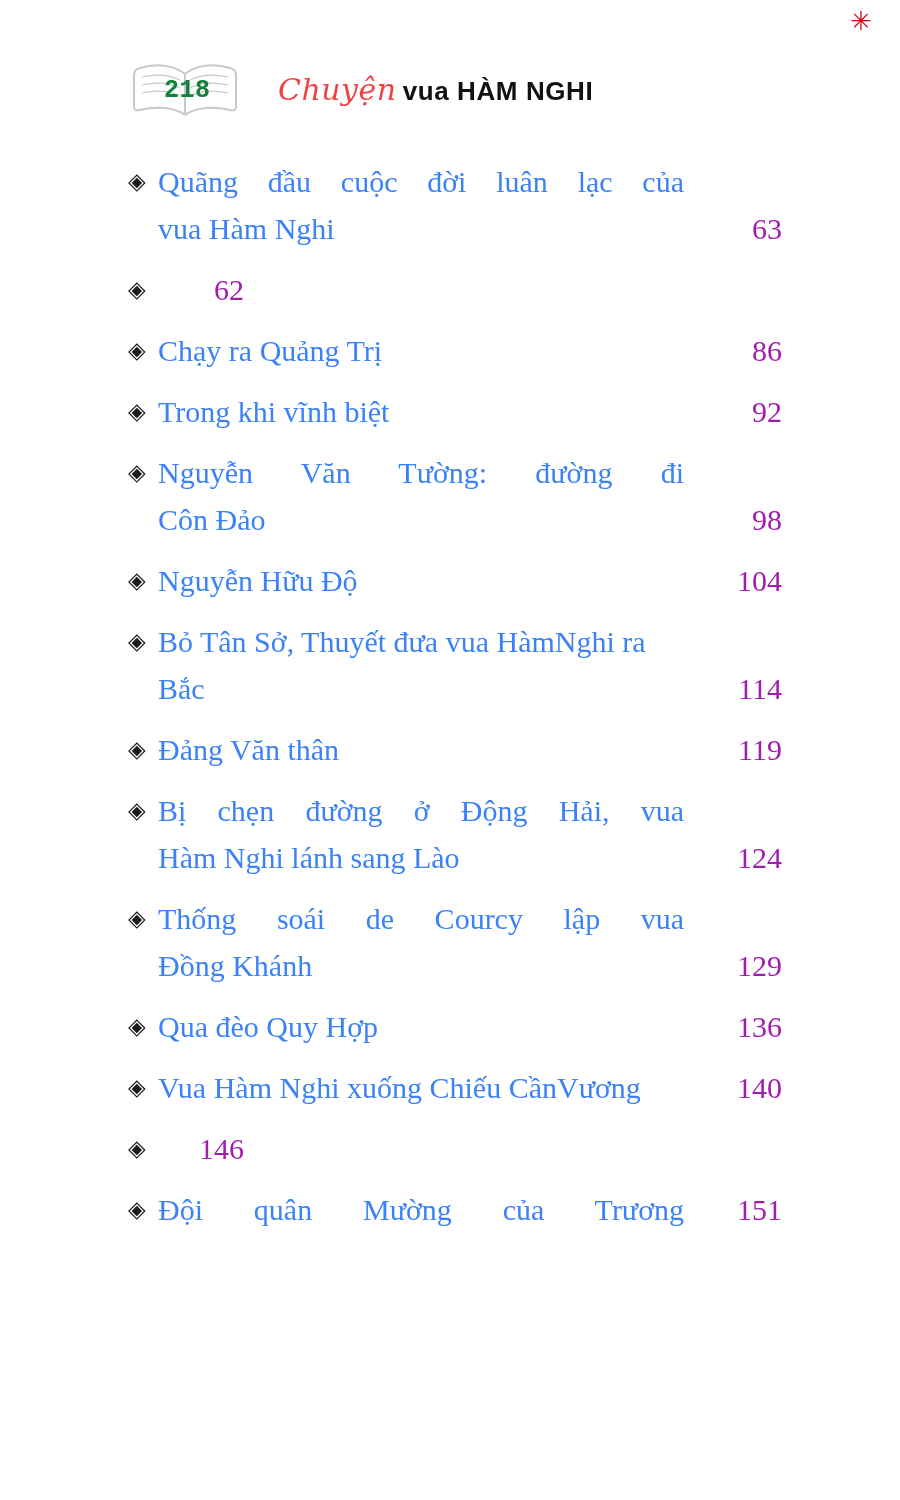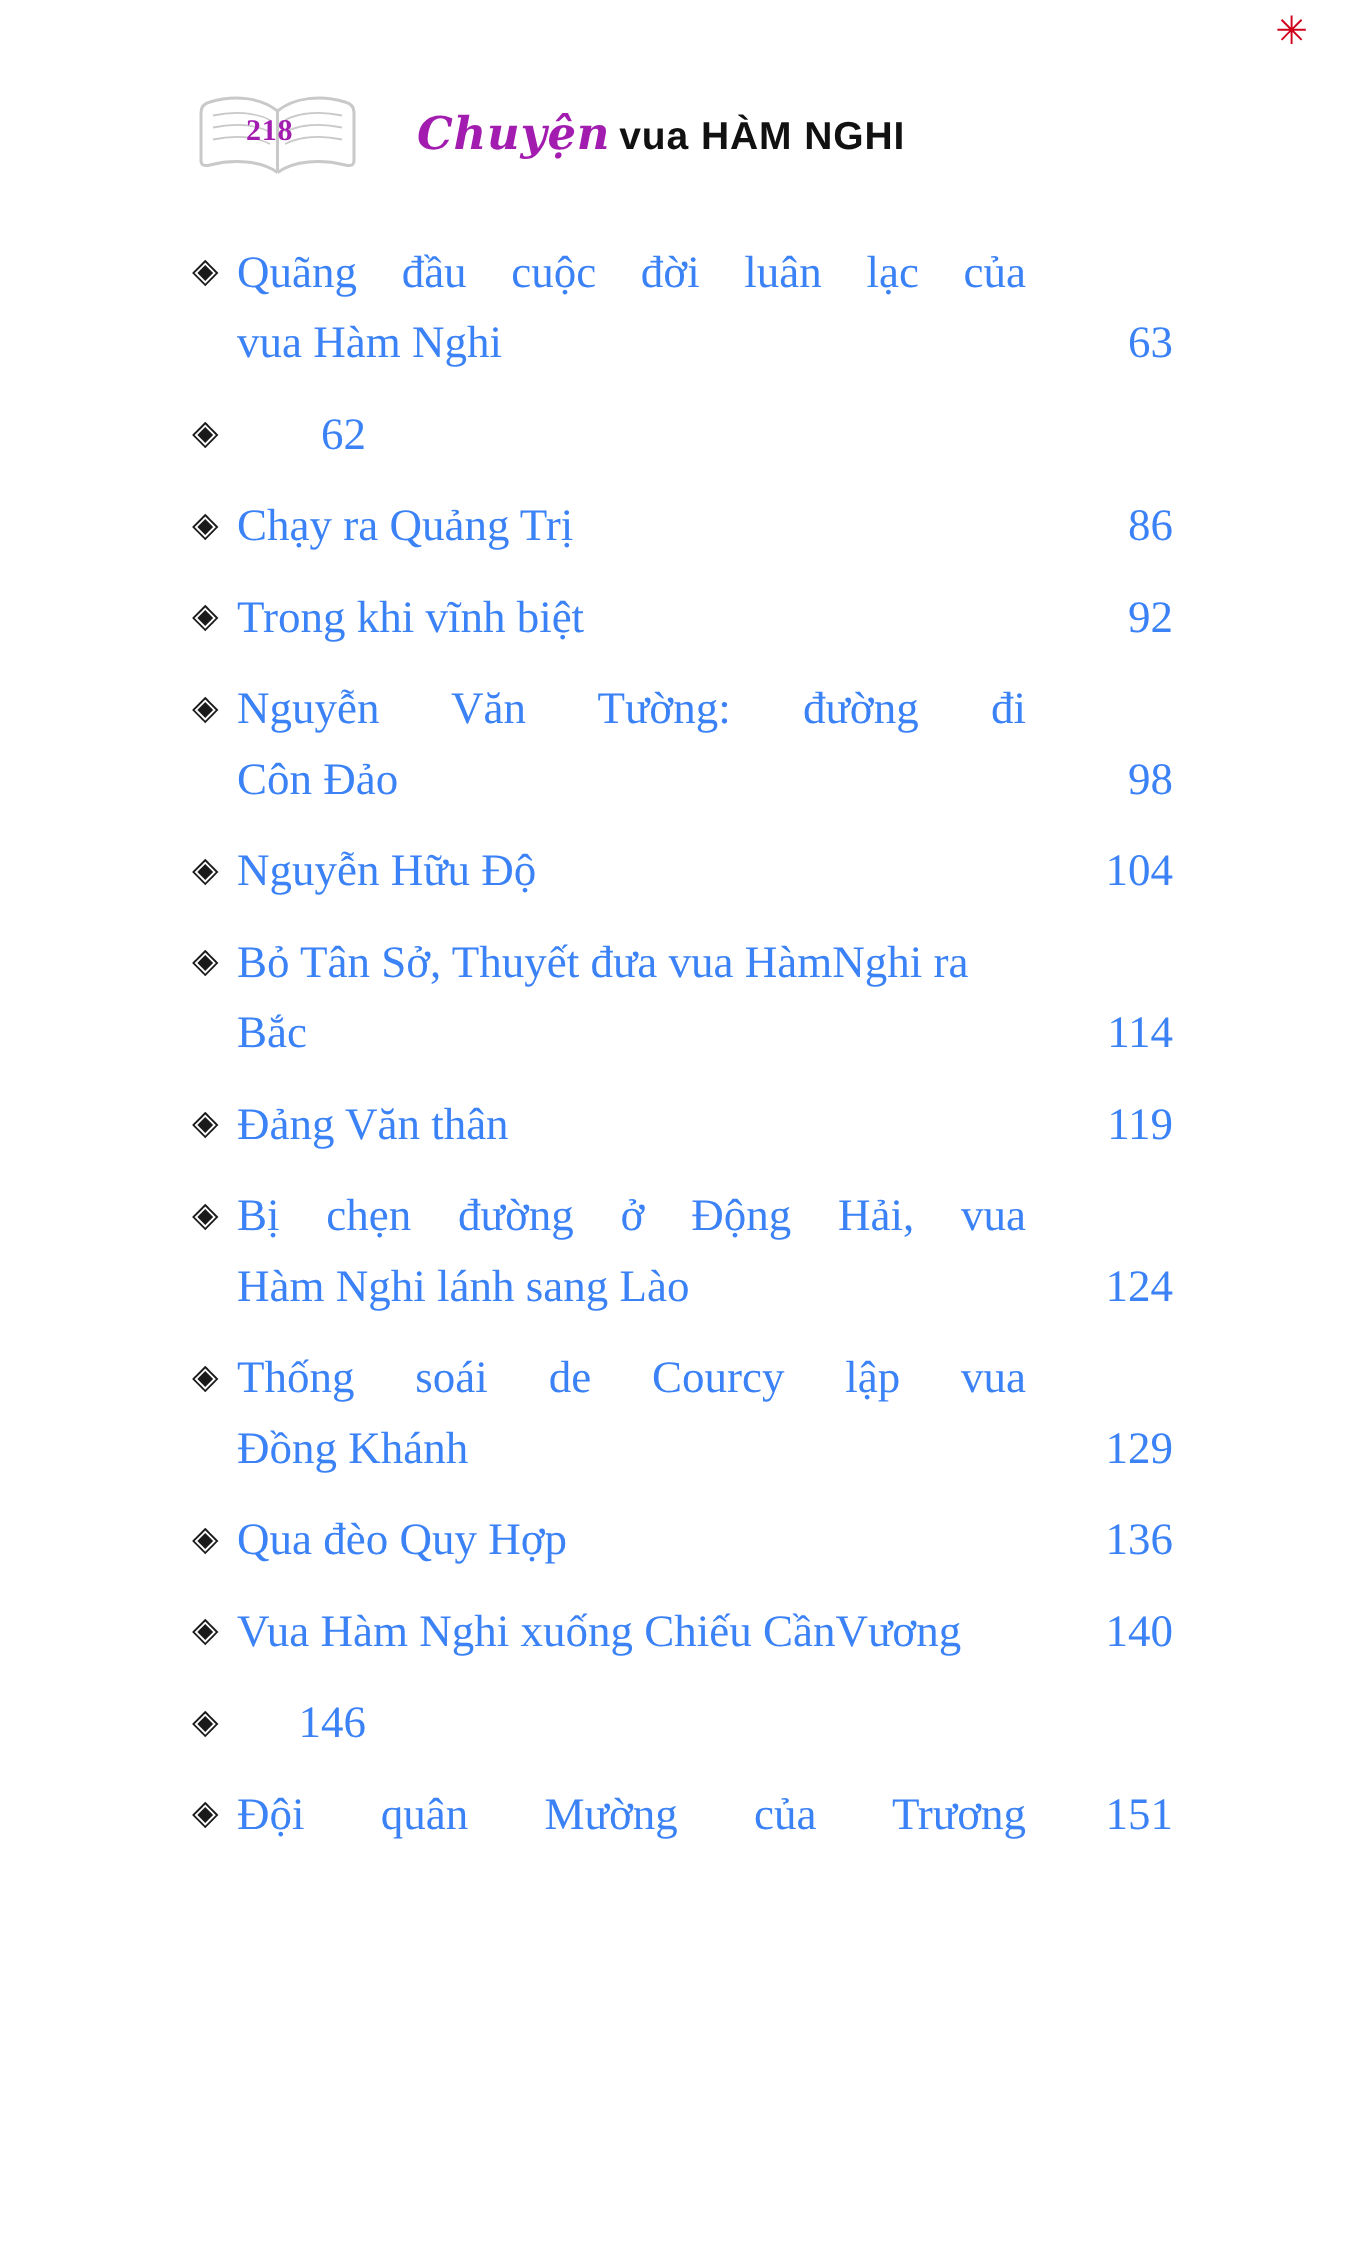--- a/index.html
+++ b/index.html
@@ -48,39 +48,38 @@
     left: 0;
     top: 2px;
     width: 110px;
     height: 62px;
     color: #bdbdbd;
   }
   .page-number {
     position: absolute;
     left: 34px;
     top: 18px;
-    font-family: Liberation Serif, serif;
+    font-family: Liberation Mono, monospace;
     font-weight: bold;
-    font-size: 20px;
+    font-size: 25px;
     letter-spacing: 0.5px;
-    color: #a21caf;
+    color: #15803d;
   }
   .header-title {
     position: absolute;
     left: 148px;
     top: 14px;
     white-space: nowrap;
   }
   .header-title .script {
     font-family: "DejaVu Serif", serif;
     font-style: italic;
     font-size: 30px;
     letter-spacing: 0.5px;
-    color: #a21caf;
-    font-weight: bold;
+    color: #ef4444;
   }
   .header-title .bold {
     font-family: "Liberation Sans", sans-serif;
     font-weight: bold;
     font-size: 26px;
     letter-spacing: 0.6px;
     color: #111;
     margin-left: 6px;
   }
 
@@ -122,21 +121,21 @@
   .toc-text.justify > span.stretch {
     text-align: justify;
     text-align-last: justify;
   }
   .toc-page {
     flex: 0 0 auto;
     width: 86px;
     text-align: right;
     font-family: "Liberation Serif", serif;
     font-size: 30px;
-    color: #3b82f6;
+    color: #a21caf;
     align-self: flex-end;
     line-height: 47px;
   }
 </style>
 </head>
 <body>
 
 <div class="page">
 
   <div class="corner-mark">✳</div>

